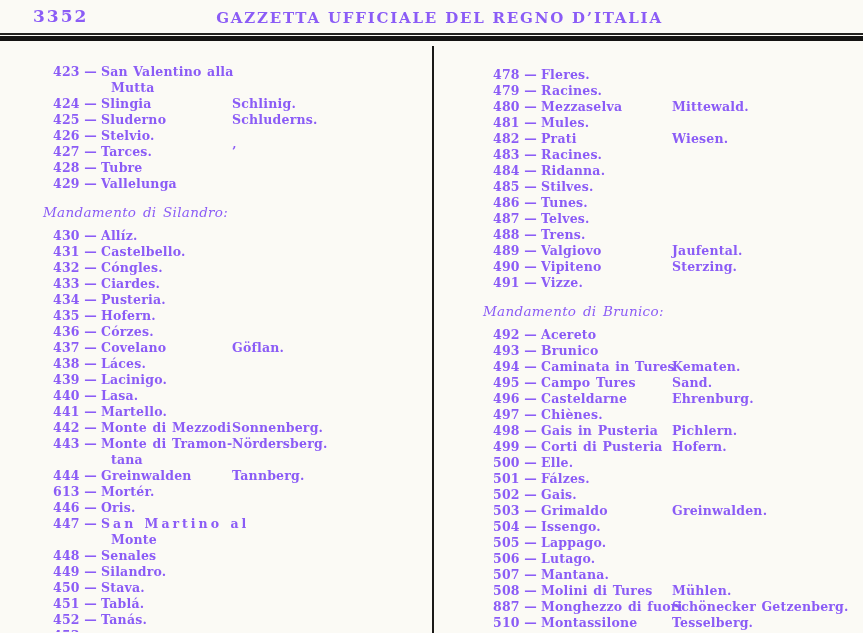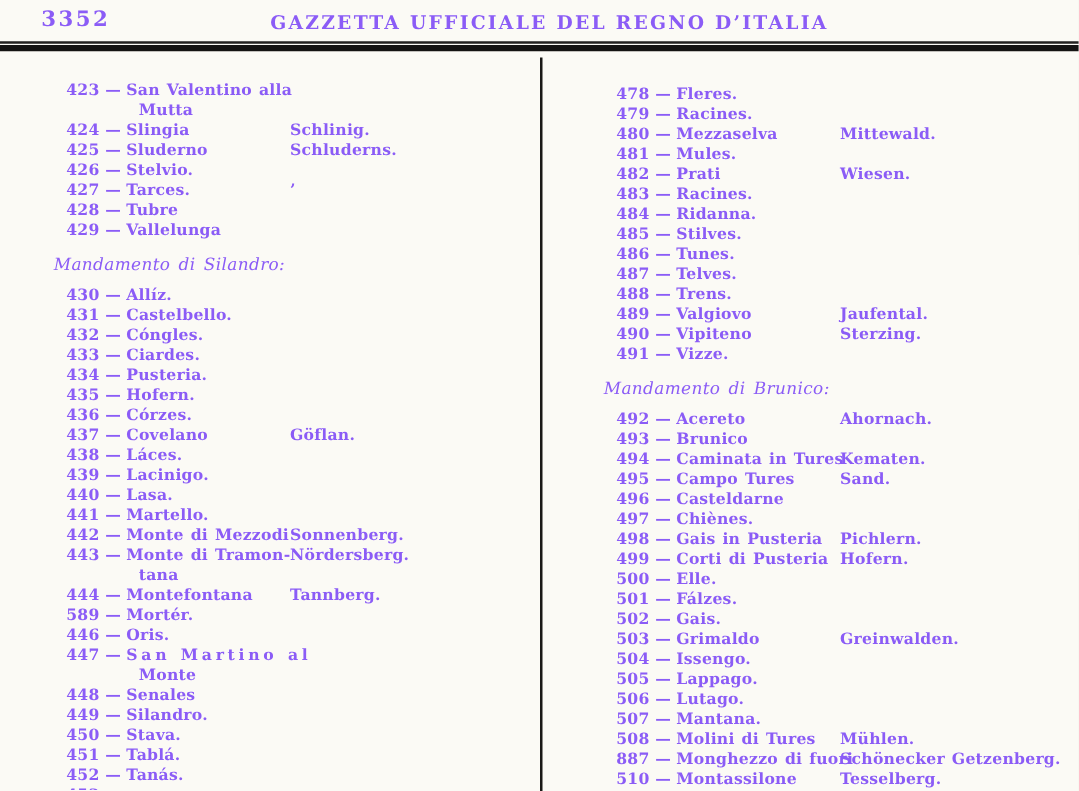--- a/index.html
+++ b/index.html
@@ -194,25 +194,25 @@
       </div>
       <div class="row">
         <span class="num">443</span>
         <span class="dash">—</span>
         <span class="name">Monte di Tramon-<span class="cont">tana</span></span>
         <span class="german">Nördersberg.</span>
       </div>
       <div class="row">
         <span class="num">444</span>
         <span class="dash">—</span>
-        <span class="name">Montefontana</span>
+        <span class="name">Greinwalden</span>
         <span class="german">Tannberg.</span>
       </div>
       <div class="row">
-        <span class="num">589</span>
+        <span class="num">613</span>
         <span class="dash">—</span>
         <span class="name">Mortér.</span>
         <span class="german"></span>
       </div>
       <div class="row">
         <span class="num">446</span>
         <span class="dash">—</span>
         <span class="name">Oris.</span>
         <span class="german"></span>
       </div>
@@ -342,21 +342,20 @@
         <span class="num">491</span>
         <span class="dash">—</span>
         <span class="name">Vizze.</span>
         <span class="german"></span>
       </div>
       <div class="heading">Mandamento di Brunico:</div>
       <div class="row">
         <span class="num">492</span>
         <span class="dash">—</span>
         <span class="name">Acereto</span>
-        <span class="german">Ahornach.</span>
       </div>
       <div class="row">
         <span class="num">493</span>
         <span class="dash">—</span>
         <span class="name">Brunico</span>
         <span class="german"></span>
       </div>
       <div class="row">
         <span class="num">494</span>
         <span class="dash">—</span>
@@ -366,20 +365,21 @@
       <div class="row">
         <span class="num">495</span>
         <span class="dash">—</span>
         <span class="name">Campo Tures</span>
         <span class="german">Sand.</span>
       </div>
       <div class="row">
         <span class="num">496</span>
         <span class="dash">—</span>
         <span class="name">Casteldarne</span>
+        <span class="german">Ehrenburg.</span>
       </div>
       <div class="row">
         <span class="num">497</span>
         <span class="dash">—</span>
         <span class="name">Chiènes.</span>
         <span class="german"></span>
       </div>
       <div class="row">
         <span class="num">498</span>
         <span class="dash">—</span>

